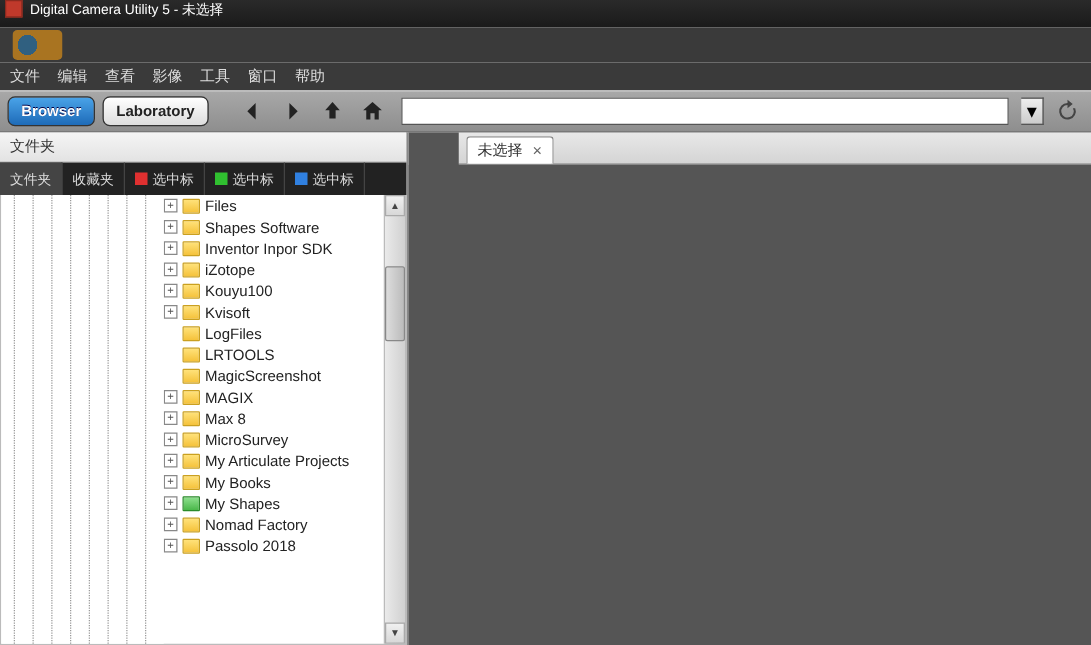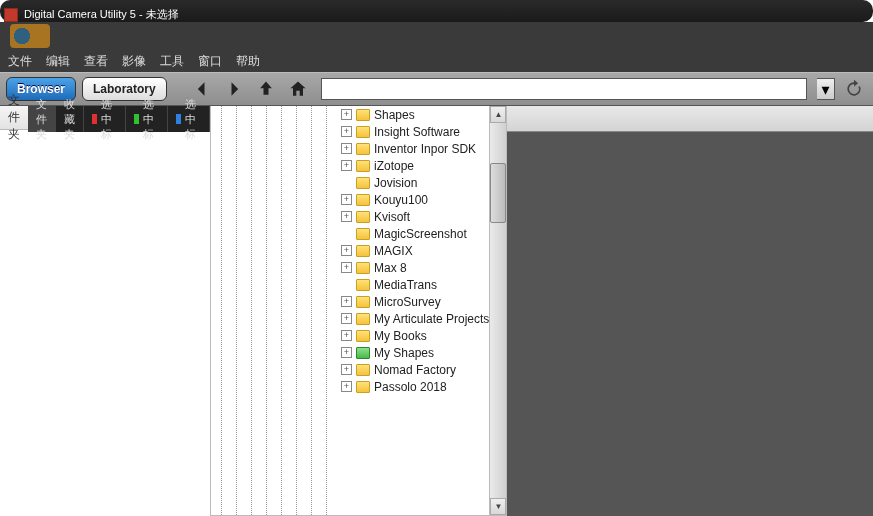--- a/index.html
+++ b/index.html
@@ -1,38 +1,38 @@
 <!DOCTYPE html>
 <html><head>
 <meta charset="utf-8">
 <style>
 * { margin: 0; padding: 0; box-sizing: border-box; font-family: "Microsoft YaHei", Arial, sans-serif; }
 body { width: 873px; height: 516px; overflow: hidden; background: #fff; }
 
-.titlebar { height: 22px; background: linear-gradient(#2a2a2a, #1a1a1a); color: #fff; font-size: 11px; display: flex; align-items: flex-end; padding: 0 4px; border-radius: 10px; }
+.titlebar { height: 22px; background: linear-gradient(#2a2a2a, #1a1a1a); color: #fff; font-size: 11px; display: flex; align-items: flex-start; padding: 0 4px; }
 .titlebar-icon { width: 14px; height: 14px; background: #c0392b; margin-right: 6px; border: 1px solid #8b2a1f; }
 
 .watermark-bar { height: 28px; background: #3a3a3a; position: relative; }
 .watermark-bar::before { content:""; position:absolute; left:10px; top:2px; width:40px; height:24px; background: radial-gradient(circle at 30% 50%, #2a7aaf 0 8px, transparent 8px), linear-gradient(#f39c12,#f39c12); border-radius:4px; opacity:0.6; }
 
 .menubar { height: 22px; background: #3a3a3a; color: #ddd; font-size: 12px; display: flex; align-items: center; padding: 0 8px; gap: 14px; }
 .menubar span { cursor: default; }
 
 .toolbar { height: 34px; background: linear-gradient(#a8a8a8, #8e8e8e); border-top: 1px solid #bbb; border-bottom: 1px solid #555; display: flex; align-items: center; padding: 0 6px; gap: 6px; }
 .btn { height: 24px; padding: 0 10px; border-radius: 6px; font-size: 12px; font-weight: bold; display: flex; align-items: center; border: 1px solid #333; cursor: pointer; }
 .btn-browser { background: linear-gradient(#4aa3e8, #1e6bb8); color: #fff; text-shadow: 0 -1px #004; }
 .btn-lab { background: linear-gradient(#fff, #ddd); color: #222; }
 .tool-icon { width: 26px; height: 26px; display: flex; align-items: center; justify-content: center; color: #222; }
 .tool-icon svg { width: 20px; height: 20px; }
 .address { flex: 1; height: 22px; background: #fff; border: 1px solid #555; margin: 0 4px; }
 .dropdown-arrow { width: 18px; height: 22px; background: linear-gradient(#eee,#ccc); border: 1px solid #555; border-left: none; display:flex; align-items:center; justify-content:center; }
 
 .body-area { display: flex; height: calc(516px - 22px - 28px - 22px - 34px); }
 
-.left-panel { width: 327px; display: flex; flex-direction: row; border-right: 2px solid #888; }
+.left-panel { width: 327px; display: flex; flex-direction: column; border-right: 2px solid #888; }
 .folder-header { height: 24px; background: linear-gradient(#f5f5f5,#e3e3e3); border-bottom: 1px solid #bbb; font-size: 12px; color: #333; display: flex; align-items: center; padding: 0 8px; }
 .tabs-row { height: 26px; background: #222; display: flex; align-items: stretch; font-size: 11px; }
 .tab { color: #ddd; padding: 0 8px; display: flex; align-items: center; gap: 4px; border-right: 1px solid #444; cursor: pointer; }
 .tab.active { background: #444; }
 .flag { width: 10px; height: 10px; }
 .flag.red { background: #e03030; }
 .flag.green { background: #30c030; }
 .flag.blue { background: #3080e0; }
 
 .tree-container { flex: 1; display: flex; background: #fff; position: relative; border: 1px solid #bbb; border-top:none; }
@@ -43,21 +43,21 @@
 .tree-item { height: 17px; display: flex; align-items: center; gap: 4px; white-space: nowrap; }
 .expander { width: 11px; height: 11px; border: 1px solid #888; font-size: 9px; line-height: 9px; text-align: center; color: #555; background:#fff; }
 .expander.none { border:none; background:none; }
 .folder-icon { width: 14px; height: 12px; background: linear-gradient(#ffe27a,#f5c23b); border: 1px solid #caa020; border-radius: 1px; flex-shrink:0; }
 .folder-icon.special { background: linear-gradient(#8ee08e,#4ab84a); border-color:#2a8a2a; }
 .vscroll { width: 17px; background: linear-gradient(90deg,#eaeaea,#d0d0d0); border-left:1px solid #bbb; display:flex; flex-direction:column; }
 .vscroll .arrow { height:17px; background:linear-gradient(#f0f0f0,#d8d8d8); border:1px solid #aaa; display:flex;align-items:center;justify-content:center; font-size:8px; color:#444; }
 .vscroll .thumb { margin-top:40px; height:60px; background:linear-gradient(90deg,#ddd,#bbb); border:1px solid #888; border-radius:2px; }
 
 .right-panel { flex: 1; background: #555; display: flex; flex-direction: column; }
-.right-tabs { height: 26px; background: linear-gradient(#e8e8e8,#d4d4d4); border-bottom: 1px solid #888; display:flex; align-items:flex-end; padding-left:6px; }
+.right-tabs { height: 26px; background: linear-gradient(#e8e8e8,#d4d4d4); border-bottom: 1px solid #888; display:flex; align-items:flex-end; padding-left:6px;margin-left:40px; }
 .rtab { height: 22px; background:#fff; border:1px solid #888; border-bottom:none; border-radius:3px 3px 0 0; font-size:12px; color:#333; padding:0 8px; display:flex; align-items:center; gap:8px; }
 .rtab .close { color:#666; cursor:pointer; font-size:13px; }
 .right-content { flex:1; background:#555; }
 </style>
 </head>
 <body>
 
 <div class="titlebar">
   <div class="titlebar-icon"></div>
   <span>Digital Camera Utility 5 - 未选择</span>
@@ -142,71 +142,71 @@
             <span style="left:60px"></span>
             <span style="left:75px"></span>
           <span style="left:90px"></span>
             <span style="left:105px"></span>
         </div>
       </div>
       <div class="tree-list" id="tree-list">
           <div class="tree-item">
             <div class="expander">+</div>
             <div class="folder-icon"></div>
-            <span>Shapes</span>
-          </div>
-          <div class="tree-item">
-            <div class="expander">+</div>
-            <div class="folder-icon"></div>
-            <span>Insight Software</span>
+            <span>Files</span>
+          </div>
+          <div class="tree-item">
+            <div class="expander">+</div>
+            <div class="folder-icon"></div>
+            <span>Shapes Software</span>
           </div>
           <div class="tree-item">
             <div class="expander">+</div>
             <div class="folder-icon"></div>
             <span>Inventor Inpor SDK</span>
           </div>
           <div class="tree-item">
             <div class="expander">+</div>
             <div class="folder-icon"></div>
             <span>iZotope</span>
           </div>
           <div class="tree-item">
+            <div class="expander">+</div>
+            <div class="folder-icon"></div>
+            <span>Kouyu100</span>
+          </div>
+          <div class="tree-item">
+            <div class="expander">+</div>
+            <div class="folder-icon"></div>
+            <span>Kvisoft</span>
+          </div>
+          <div class="tree-item">
             <div class="expander none"></div>
             <div class="folder-icon"></div>
-            <span>Jovision</span>
-          </div>
-          <div class="tree-item">
-            <div class="expander">+</div>
-            <div class="folder-icon"></div>
-            <span>Kouyu100</span>
-          </div>
-          <div class="tree-item">
-            <div class="expander">+</div>
-            <div class="folder-icon"></div>
-            <span>Kvisoft</span>
+            <span>LogFiles</span>
           </div>
           <div class="tree-item">
             <div class="expander none"></div>
             <div class="folder-icon"></div>
+            <span>LRTOOLS</span>
+          </div>
+          <div class="tree-item">
+            <div class="expander none"></div>
+            <div class="folder-icon"></div>
             <span>MagicScreenshot</span>
           </div>
           <div class="tree-item">
             <div class="expander">+</div>
             <div class="folder-icon"></div>
             <span>MAGIX</span>
           </div>
           <div class="tree-item">
             <div class="expander">+</div>
             <div class="folder-icon"></div>
             <span>Max 8</span>
-          </div>
-          <div class="tree-item">
-            <div class="expander none"></div>
-            <div class="folder-icon"></div>
-            <span>MediaTrans</span>
           </div>
           <div class="tree-item">
             <div class="expander">+</div>
             <div class="folder-icon"></div>
             <span>MicroSurvey</span>
           </div>
           <div class="tree-item">
             <div class="expander">+</div>
             <div class="folder-icon"></div>
             <span>My Articulate Projects</span>

